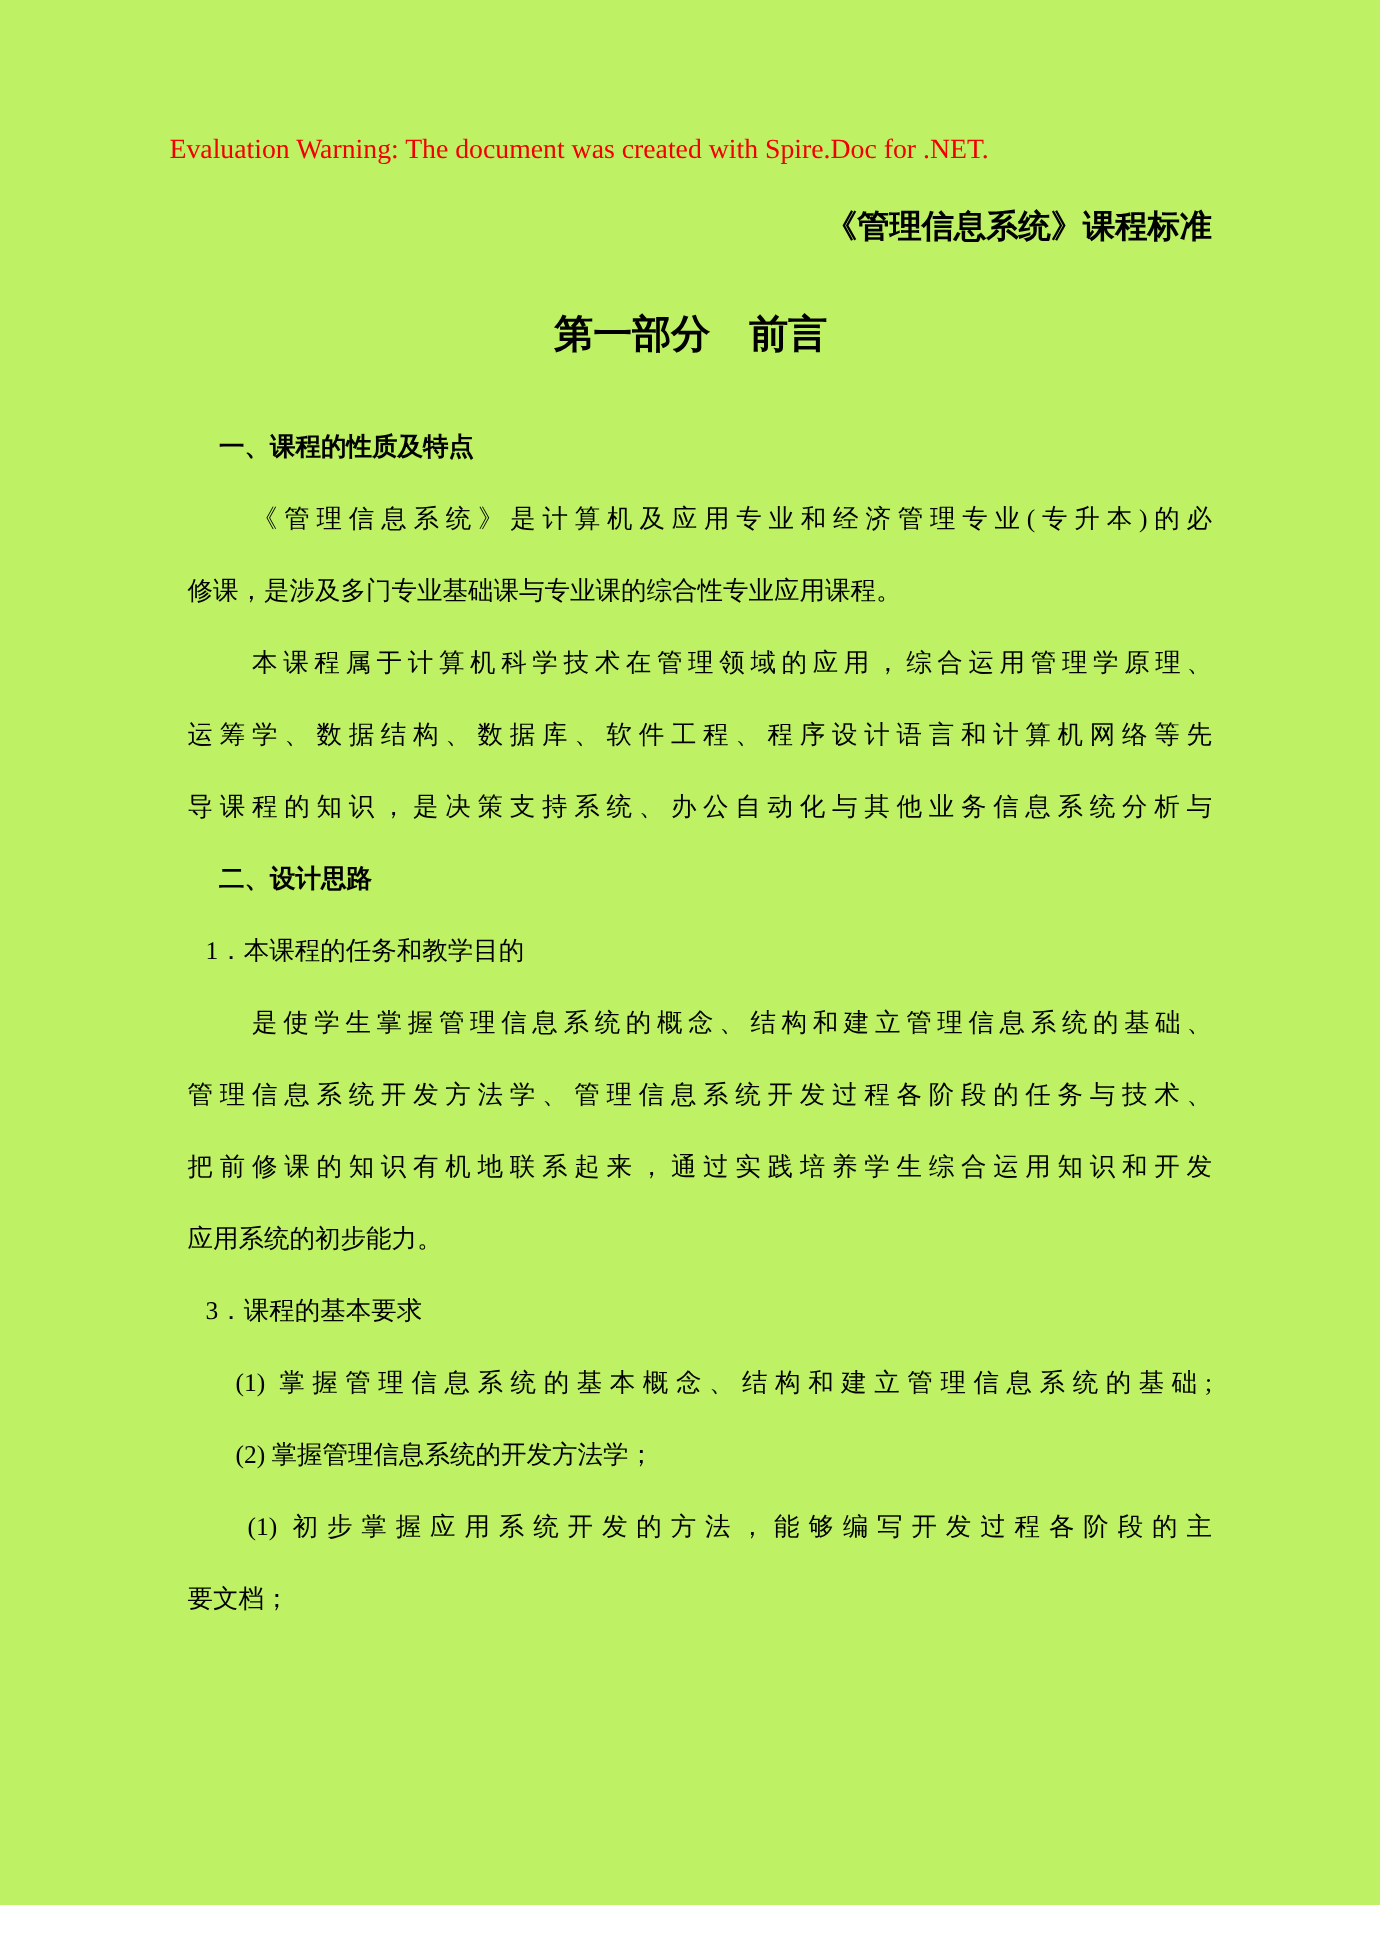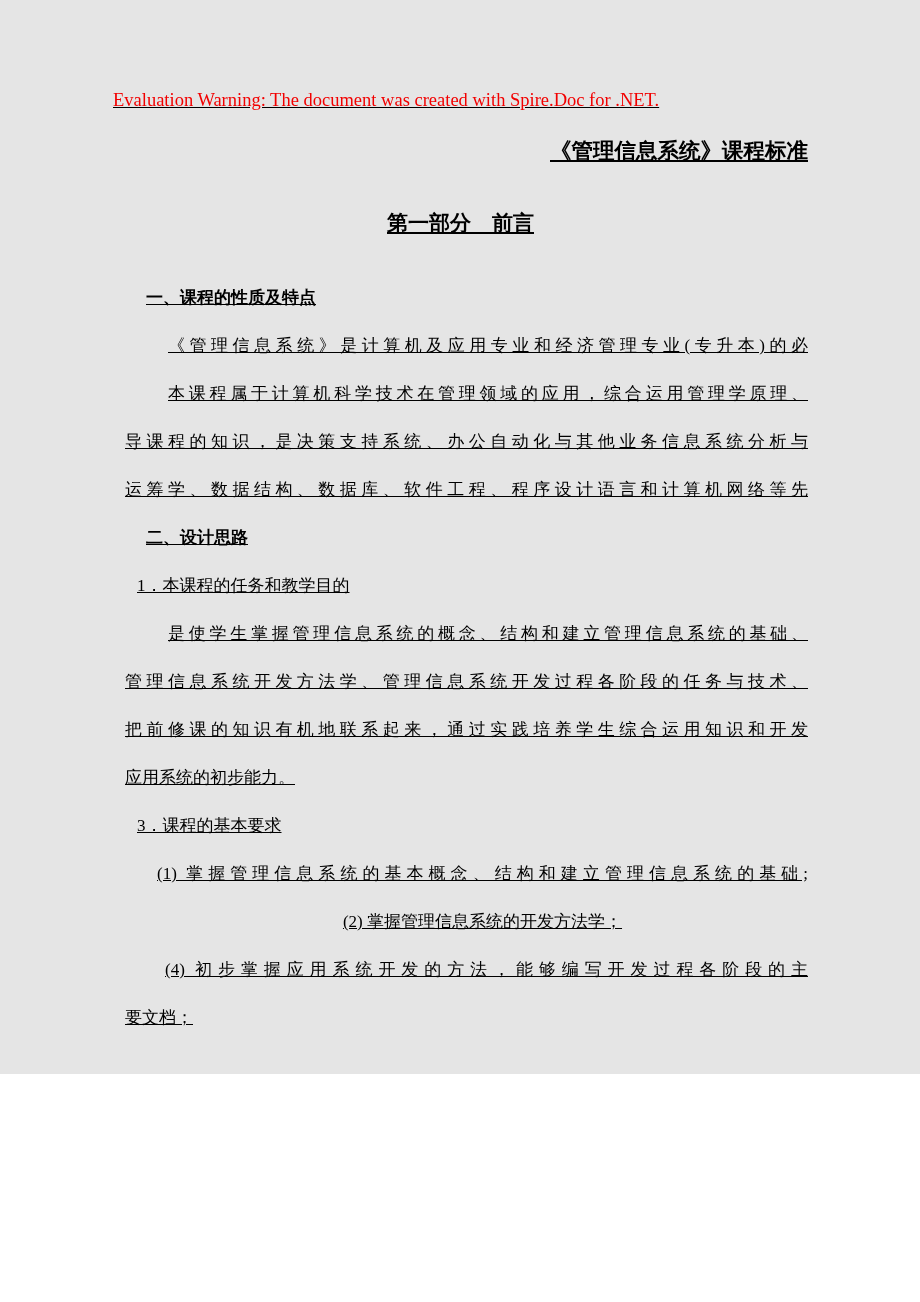--- a/index.html
+++ b/index.html
@@ -3,47 +3,46 @@
 <meta charset="utf-8">
 <style>
   html, body {
     margin: 0;
     padding: 0;
     background: #ffffff;
   }
   .page {
     position: relative;
     width: 920px;
-    height: 1074px;
-    background: #e5e5e5;
+    height: 1270px;
+    background: #bef264;
     overflow: hidden;
     font-family: "Liberation Serif", "DejaVu Serif", serif;
     color: #000000;
-    text-decoration: underline;
   }
   .content {
     padding: 0 112px 0 113px;
   }
   .warning {
     padding-top: 89px;
     font-size: 18.5px;
     line-height: 22px;
     color: #f20000;
     font-family: "Liberation Serif", "DejaVu Serif", serif;
   }
   .doc-title {
     margin-top: 28px;
     font-size: 21.5px;
     line-height: 24px;
     font-weight: bold;
     text-align: right;
   }
   .part-heading {
     margin-top: 46px;
-    font-size: 21px;
+    font-size: 26px;
     line-height: 28px;
     font-weight: bold;
     text-align: center;
   }
   .bl {
     height: 48px;
     line-height: 48px;
     font-size: 17px;
     white-space: nowrap;
     margin-left: 12px;
@@ -57,53 +56,54 @@
   }
   .sub {
     padding-left: 12px;
   }
   .jf {
     white-space: normal;
     text-align: justify;
     text-align-last: justify;
   }
   .ind-p  { padding-left: 43px; }  
-  .ind-i  { padding-left: 32px; text-align: center; }  
+  .ind-i  { padding-left: 32px; }  
   .ind-i4 { padding-left: 40px; }  
 </style>
 </head>
 <body>
 
 <div class="page">
   <div class="content">
 
     <div class="warning">Evaluation Warning: The document was created with Spire.Doc for .NET.</div>
 
     <div class="doc-title">《管理信息系统》课程标准</div>
 
     <div class="part-heading">第一部分　前言</div>
 
     <div class="bl h2 first-h2">一、课程的性质及特点</div>
 
     <div class="bl jf ind-p">《管理信息系统》是计算机及应用专业和经济管理专业(专升本)的必</div>
+    <div class="bl">修课，是涉及多门专业基础课与专业课的综合性专业应用课程。</div>
 
     <div class="bl jf ind-p">本课程属于计算机科学技术在管理领域的应用，综合运用管理学原理、</div>
+    <div class="bl jf">运筹学、数据结构、数据库、软件工程、程序设计语言和计算机网络等先</div>
     <div class="bl jf">导课程的知识，是决策支持系统、办公自动化与其他业务信息系统分析与</div>
-    <div class="bl jf">运筹学、数据结构、数据库、软件工程、程序设计语言和计算机网络等先</div>
 
     <div class="bl h2">二、设计思路</div>
 
     <div class="bl sub">1．本课程的任务和教学目的</div>
 
     <div class="bl jf ind-p">是使学生掌握管理信息系统的概念、结构和建立管理信息系统的基础、</div>
     <div class="bl jf">管理信息系统开发方法学、管理信息系统开发过程各阶段的任务与技术、</div>
     <div class="bl jf">把前修课的知识有机地联系起来，通过实践培养学生综合运用知识和开发</div>
     <div class="bl">应用系统的初步能力。</div>
 
     <div class="bl sub">3．课程的基本要求</div>
 
     <div class="bl jf ind-i">(1) 掌握管理信息系统的基本概念、结构和建立管理信息系统的基础;</div>
     <div class="bl ind-i">(2) 掌握管理信息系统的开发方法学；</div>
-    <div class="bl jf ind-i4">(4) 初步掌握应用系统开发的方法，能够编写开发过程各阶段的主</div>
+    <div class="bl jf ind-i4">(1) 初步掌握应用系统开发的方法，能够编写开发过程各阶段的主</div>
     <div class="bl">要文档；</div>
 
   </div>
 </div>
 
 </body></html>

